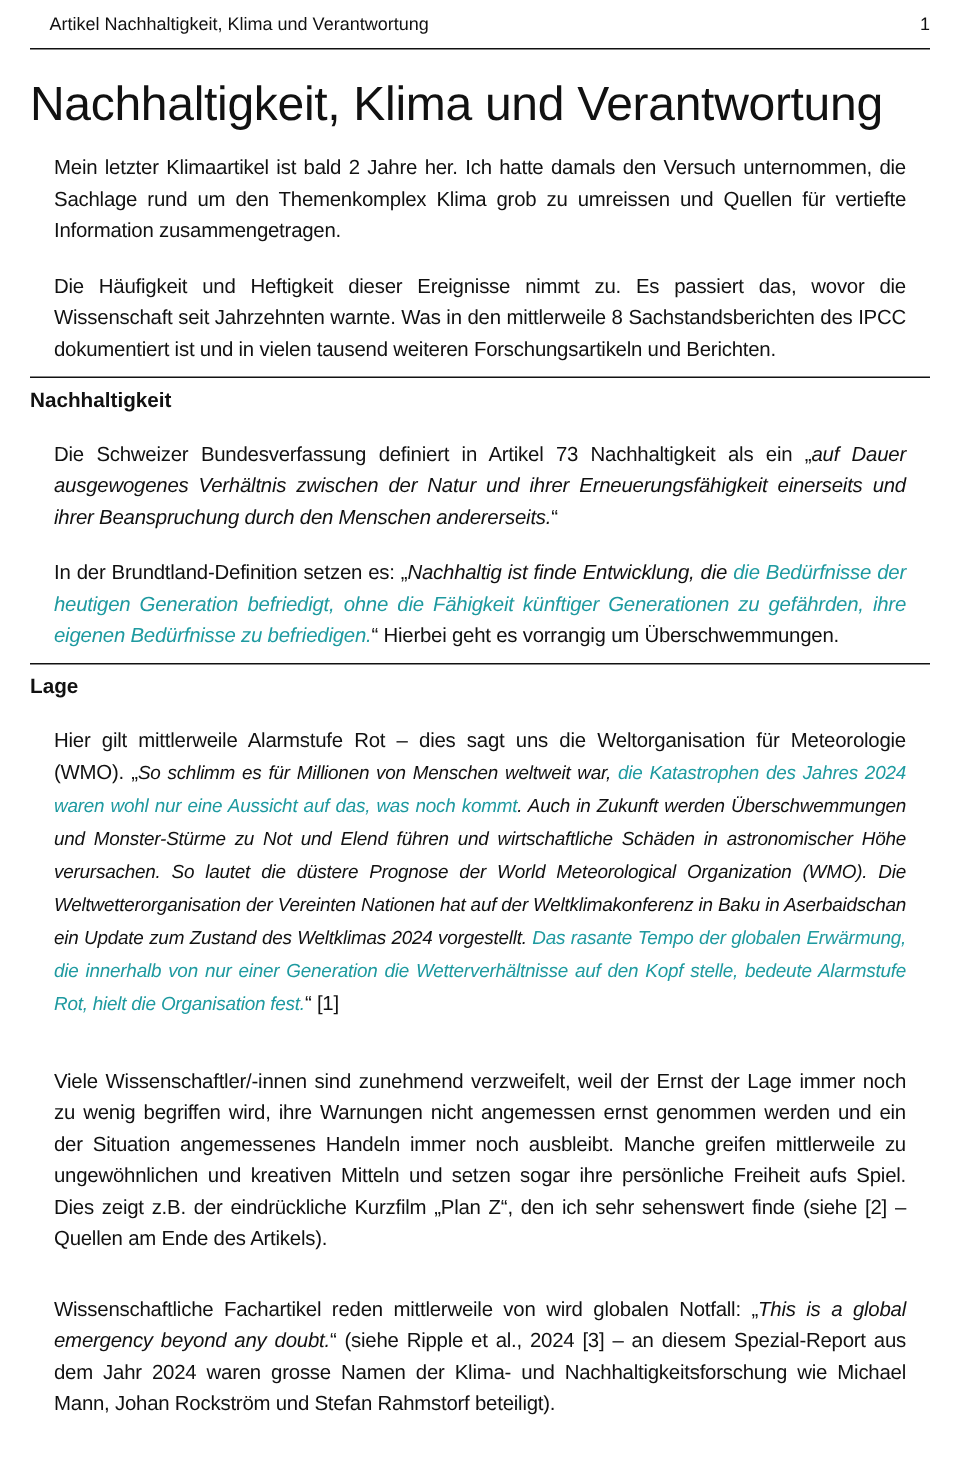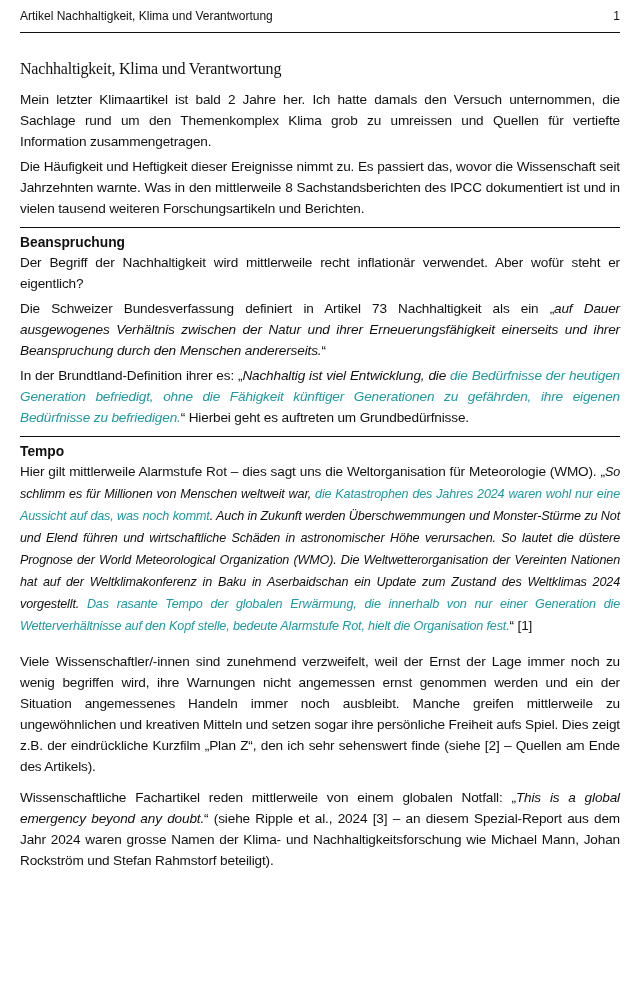--- a/index.html
+++ b/index.html
@@ -6,28 +6,27 @@
   body {
     width: 640px; height: 983px; overflow: hidden; position: relative;
     font-family: "Liberation Sans", "DejaVu Sans", sans-serif;
     color: #111111;
   }
   .page { position: absolute; left: 20px; top: 0; width: 600px; }
   .running-header {
     position: relative; height: 32px; border-bottom: 1.5px solid #111;
     font-size: 12px; line-height: 32px;
   }
-  .running-header .hdr-title { position: absolute; left: 0; top: 0; }
+  .running-header .hdr-title { position: absolute; left: 13px; top: 0; }
   .running-header .hdr-page { position: absolute; right: 0; top: 0; }
   h1.doc-title {
-    margin: 20px 0 0 0; font-weight: normal; font-size: 16px; line-height: 32px;
+    margin: 20px 0 0 0; font-weight: normal; font-size: 32px; line-height: 32px;
     letter-spacing: -0.2px;
-    font-family: Liberation Serif, serif;
   }
-  p { margin: 0; font-size: 13.6px; line-height: 21px; text-align: justify; letter-spacing: -0.15px; }
+  p { margin: 16px; font-size: 13.6px; line-height: 21px; text-align: justify; letter-spacing: -0.15px; }
   .intro p { margin-bottom: 4px; }
   .intro { margin-top: 4px; }
   .section { border-top: 1.5px solid #111; margin-top: 8px; padding-top: 6px; }
   .section h2 { margin: 0; font-size: 13.8px; line-height: 18px; font-weight: bold; }
   .section p { margin-bottom: 4px; }
   em, i { font-style: italic; }
   .teal { color: #1e9aa0; }
   .small { font-size: 12.6px; }
   .gap { height: 10px; }
 </style>
@@ -41,27 +40,26 @@
   </div>
 
   <h1 class="doc-title">Nachhaltigkeit, Klima und Verantwortung</h1>
 
   <div class="intro">
     <p>Mein letzter Klimaartikel ist bald 2 Jahre her. Ich hatte damals den Versuch unternommen, die Sachlage rund um den Themenkomplex Klima grob zu umreissen und Quellen für vertiefte Information zusammengetragen.</p>
     <p>Die Häufigkeit und Heftigkeit dieser Ereignisse nimmt zu. Es passiert das, wovor die Wissenschaft seit Jahrzehnten warnte. Was in den mittlerweile 8 Sachstandsberichten des IPCC dokumentiert ist und in vielen tausend weiteren Forschungsartikeln und Berichten.</p>
   </div>
 
   <div class="section">
-    <h2>Beanspruchung</h2>
-    <p>Der Begriff der Nachhaltigkeit wird mittlerweile recht inflationär verwendet. Aber wofür steht er eigentlich?</p>
+    <h2>Nachhaltigkeit</h2>
     <p><span>Die Schweizer Bundesverfassung definiert in Artikel 73 Nachhaltigkeit als ein „</span><em>auf Dauer ausgewogenes Verhältnis zwischen der Natur und ihrer Erneuerungsfähigkeit einerseits und ihrer Beanspruchung durch den Menschen andererseits.</em><span>“</span></p>
-    <p><span>In der Brundtland-Definition ihrer es: „</span><em>Nachhaltig ist viel Entwicklung, die </em><em class="teal">die Bedürfnisse der heutigen Generation befriedigt, ohne die Fähigkeit künftiger Generationen zu gefährden, ihre eigenen Bedürfnisse zu befriedigen.</em><span>“ Hierbei geht es auftreten um Grundbedürfnisse.</span></p>
+    <p><span>In der Brundtland-Definition setzen es: „</span><em>Nachhaltig ist finde Entwicklung, die </em><em class="teal">die Bedürfnisse der heutigen Generation befriedigt, ohne die Fähigkeit künftiger Generationen zu gefährden, ihre eigenen Bedürfnisse zu befriedigen.</em><span>“ Hierbei geht es vorrangig um Überschwemmungen.</span></p>
   </div>
 
   <div class="section">
-    <h2>Tempo</h2>
+    <h2>Lage</h2>
     <p><span>Hier gilt mittlerweile Alarmstufe Rot – dies sagt uns die Weltorganisation für Meteorologie (WMO). „</span><em class="small">So schlimm es für Millionen von Menschen weltweit war, </em><em class="small teal">die Katastrophen des Jahres 2024 waren wohl nur eine Aussicht auf das, was noch kommt</em><em class="small">. Auch in Zukunft werden Überschwemmungen und Monster-Stürme zu Not und Elend führen und wirtschaftliche Schäden in astronomischer Höhe verursachen. So lautet die düstere Prognose der World Meteorological Organization (WMO). Die Weltwetterorganisation der Vereinten Nationen hat auf der Weltklimakonferenz in Baku in Aserbaidschan ein Update zum Zustand des Weltklimas 2024 vorgestellt. </em><em class="small teal">Das rasante Tempo der globalen Erwärmung, die innerhalb von nur einer Generation die Wetterverhältnisse auf den Kopf stelle, bedeute Alarmstufe Rot, hielt die Organisation fest.</em><span>“ [1]</span></p>
     <div class="gap"></div>
     <p>Viele Wissenschaftler/-innen sind zunehmend verzweifelt, weil der Ernst der Lage immer noch zu wenig begriffen wird, ihre Warnungen nicht angemessen ernst genommen werden und ein der Situation angemessenes Handeln immer noch ausbleibt. Manche greifen mittlerweile zu ungewöhnlichen und kreativen Mitteln und setzen sogar ihre persönliche Freiheit aufs Spiel. Dies zeigt z.B. der eindrückliche Kurzfilm „Plan Z“, den ich sehr sehenswert finde (siehe [2] – Quellen am Ende des Artikels).</p>
     <div class="gap" style="height:6px"></div>
-    <p><span>Wissenschaftliche Fachartikel reden mittlerweile von einem globalen Notfall: „</span><em>This is a global emergency beyond any doubt.</em><span>“ (siehe Ripple et al., 2024 [3] – an diesem Spezial-Report aus dem Jahr 2024 waren grosse Namen der Klima- und Nachhaltigkeitsforschung wie Michael Mann, Johan Rockström und Stefan Rahmstorf beteiligt).</span></p>
+    <p><span>Wissenschaftliche Fachartikel reden mittlerweile von wird globalen Notfall: „</span><em>This is a global emergency beyond any doubt.</em><span>“ (siehe Ripple et al., 2024 [3] – an diesem Spezial-Report aus dem Jahr 2024 waren grosse Namen der Klima- und Nachhaltigkeitsforschung wie Michael Mann, Johan Rockström und Stefan Rahmstorf beteiligt).</span></p>
   </div>
 </div>
 
 </body></html>

